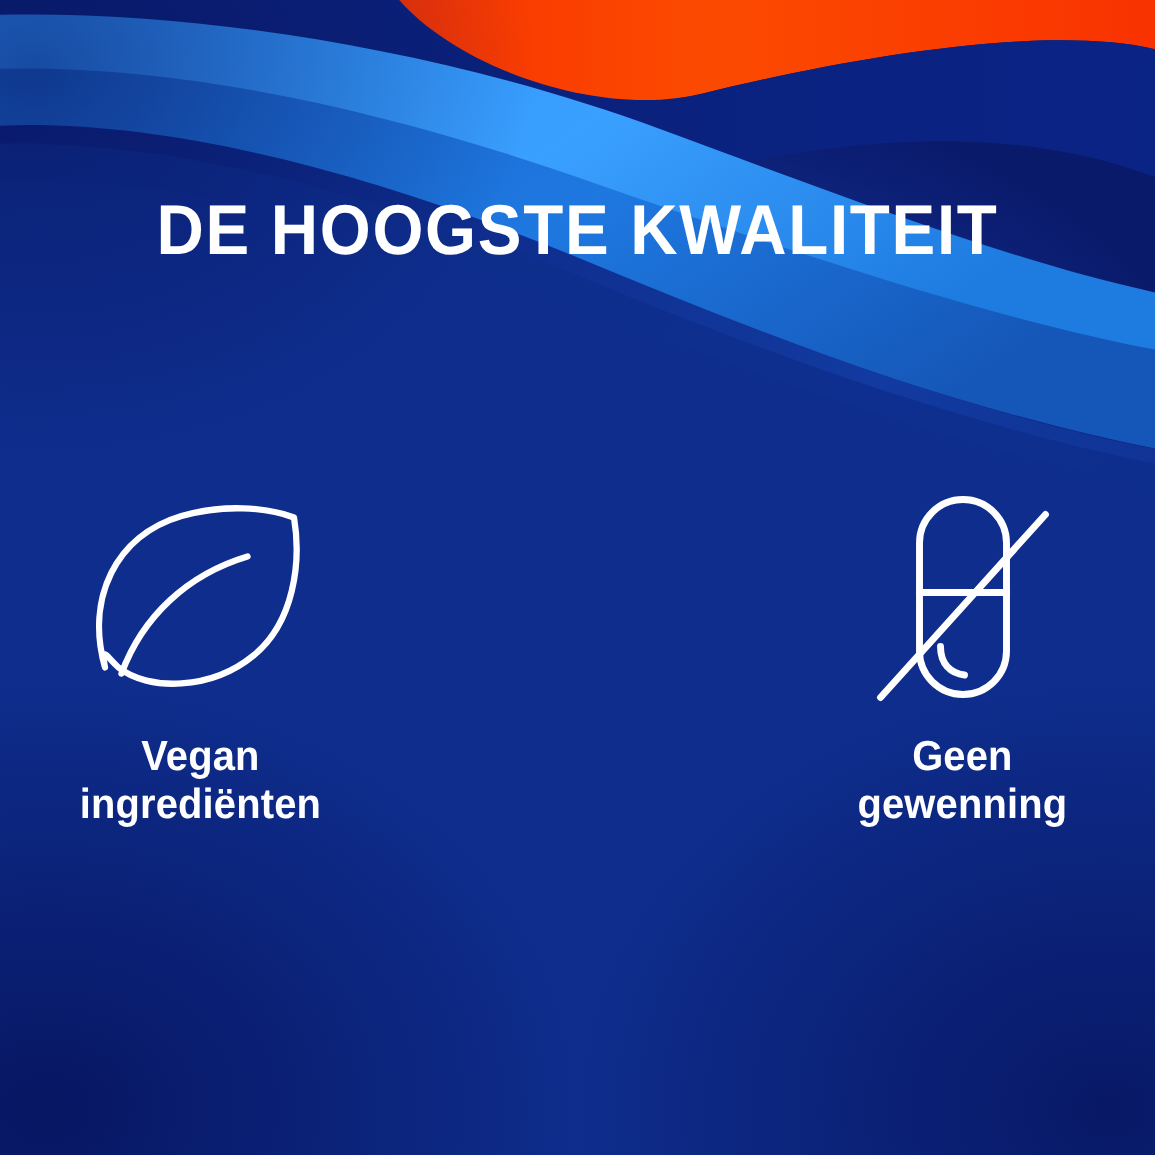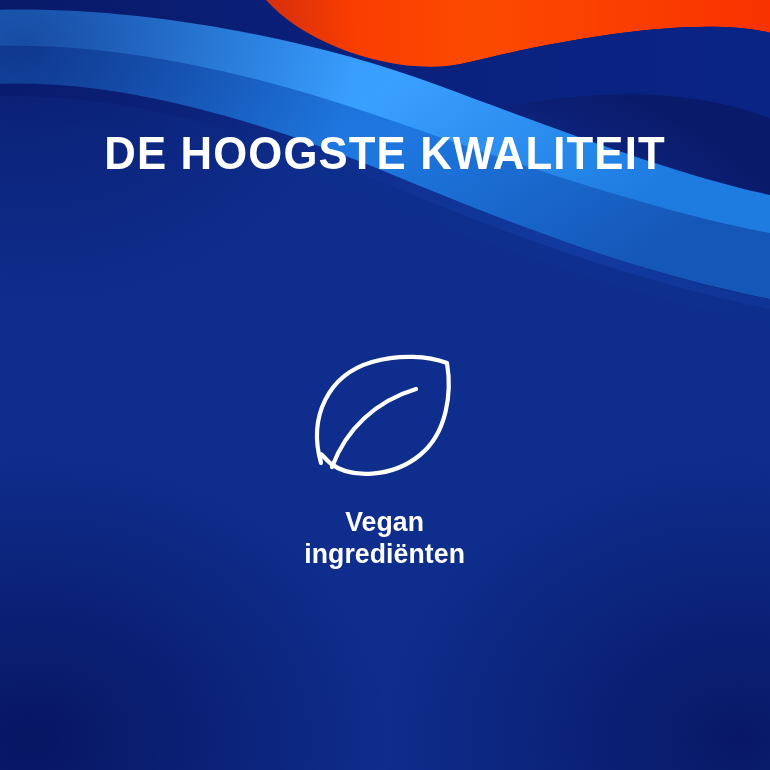--- a/index.html
+++ b/index.html
@@ -61,25 +61,25 @@
     text-transform: uppercase;
     transform: scaleX(0.93);
     transform-origin: 50% 50%;
     white-space: nowrap;
   }
 
   
   .features {
     position: absolute;
     left: 18px;
-    top: 340px;
+    top: 322px;
     width: 734px;
     display: flex;
     align-items: flex-start;
-    justify-content: center;
+    justify-content: space-between;
     gap: 40px;
   }
   .feature {
     display: flex;
     flex-direction: column;
     align-items: center;
   }
   .feature.col-1 { width: 232px; }
   .feature.col-2 { width: 282px; }
   .feature.col-3 { width: 220px; }
@@ -205,15 +205,34 @@
                    C36,78 66,50 106,38"></path>
         </svg>
       </div>
       <div class="feature-label">
         <span>Vegan</span>
         <span class="l2">ingrediënten</span>
       </div>
     </div>
 
 
+    <div class="feature col-3">
+      <div class="icon-wrap">
+        <svg width="130" height="150" viewBox="0 0 130 150" fill="none" stroke="#FFFFFF" stroke-width="4.6" stroke-linecap="round" stroke-linejoin="round">
+
+          <rect x="36" y="10" width="58" height="130" rx="29" ry="29"></rect>
+
+          <path d="M36,72 L94,72"></path>
+
+          <path d="M50,108
+                   C50,120 57,126 66,127"></path>
+
+          <path d="M10,142 L120,20"></path>
+        </svg>
+      </div>
+      <div class="feature-label">
+        <span>Geen</span>
+        <span class="l2">gewenning</span>
+      </div>
+    </div>
 
   </div>
 </div>
 
 </body></html>

